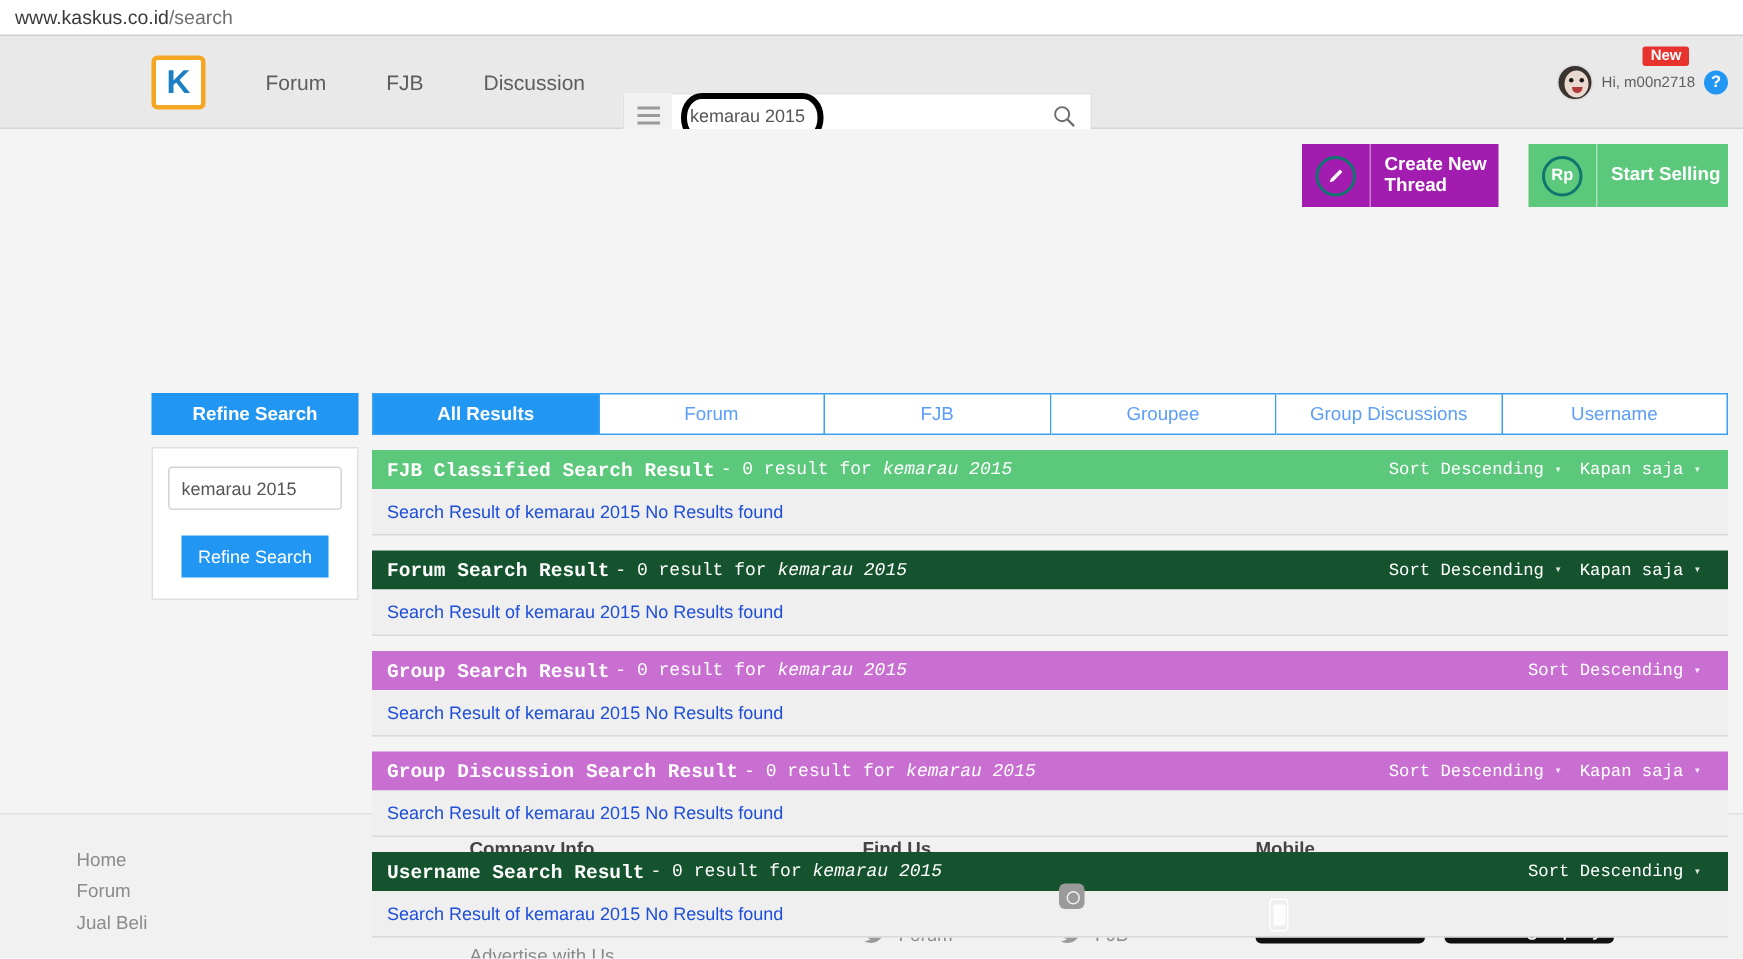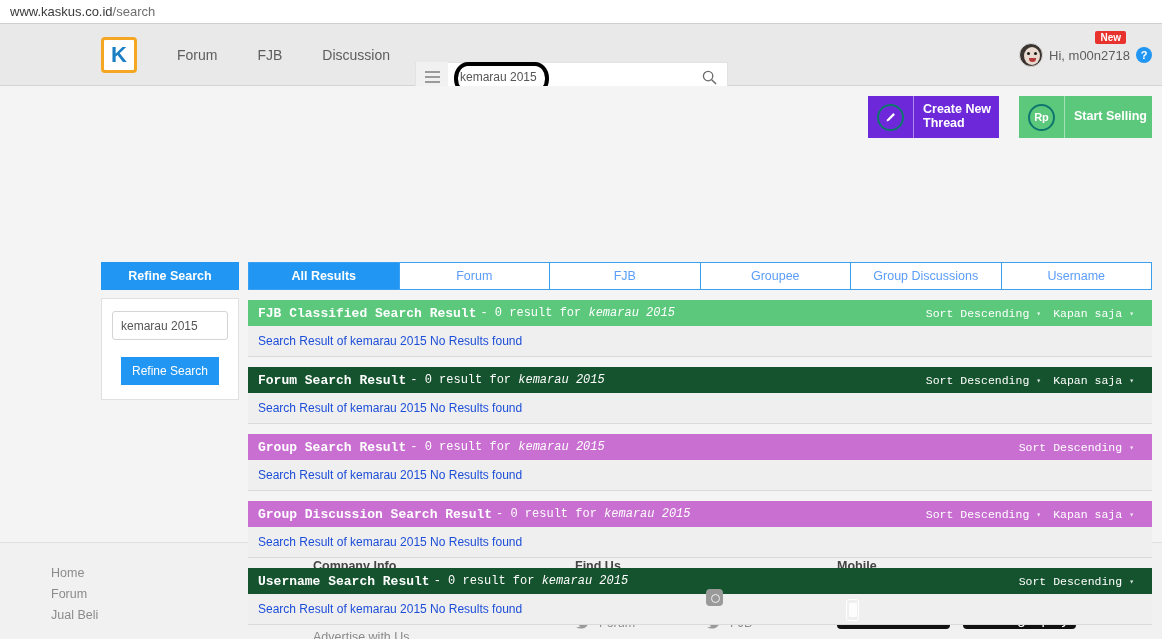--- a/index.html
+++ b/index.html
@@ -96,21 +96,21 @@
   }
   .avatar .face {
     position:absolute; left:4px; top:3px; width:16px; height:18px;
     border-radius: 50%; background:#e9d9cf;
   }
   .avatar .eyeL, .avatar .eyeR {
     position:absolute; top:8px; width:3px; height:3px; border-radius:50%; background:#1b1b1b;
   }
   .avatar .eyeL { left: 7px; } .avatar .eyeR { left: 14px; }
   .avatar .mouth { position:absolute; left:9px; top:14px; width:7px; height:4px; background:#b03a3a; border-radius:0 0 4px 4px;}
-  .greeting { font-size: 13px; color: #5d5d5d; cursor: pointer; }
+  .greeting { font-size: 10px; color: #5d5d5d; cursor: pointer; }
   .newbadge {
     position: absolute; right: 26px; top: 7px;
     background: #e8322e; color: #fff;
     font-size: 10px; font-weight: bold;
     padding: 1px 5px; border-radius: 2px;
   }
   .help-icon {
     width: 16px; height: 16px; border-radius: 50%;
     background: #2196f3; color: #fff; font-size: 11px; font-weight: bold;
     display:flex; align-items:center; justify-content:center; cursor:pointer;
@@ -119,21 +119,21 @@
   
   .page { background: #f4f4f4; height: 456px; position: relative; }
   .cta-row {
     position: absolute; right: 10px; top: 10px;
     display: flex; gap: 20px;
   }
   .cta {
     height: 42px; display: flex; align-items: center;
     color: #fff; cursor: pointer;
   }
-  .cta-blue { background: #6d28d9; width: 131px; }
+  .cta-blue { background: #a21caf; width: 131px; }
   .cta-green { background: #5bc87c; width: 133px; }
   .cta-icon {
     width: 46px; display:flex; align-items:center; justify-content:center;
     border-right: 1px solid rgba(255,255,255,.45);
     height: 42px; flex: 0 0 46px;
   }
   .circ {
     width: 27px; height: 27px; border-radius: 50%;
     border: 2px solid #0f766e; display:flex; align-items:center; justify-content:center;
     font-size: 11px; font-weight: bold;

